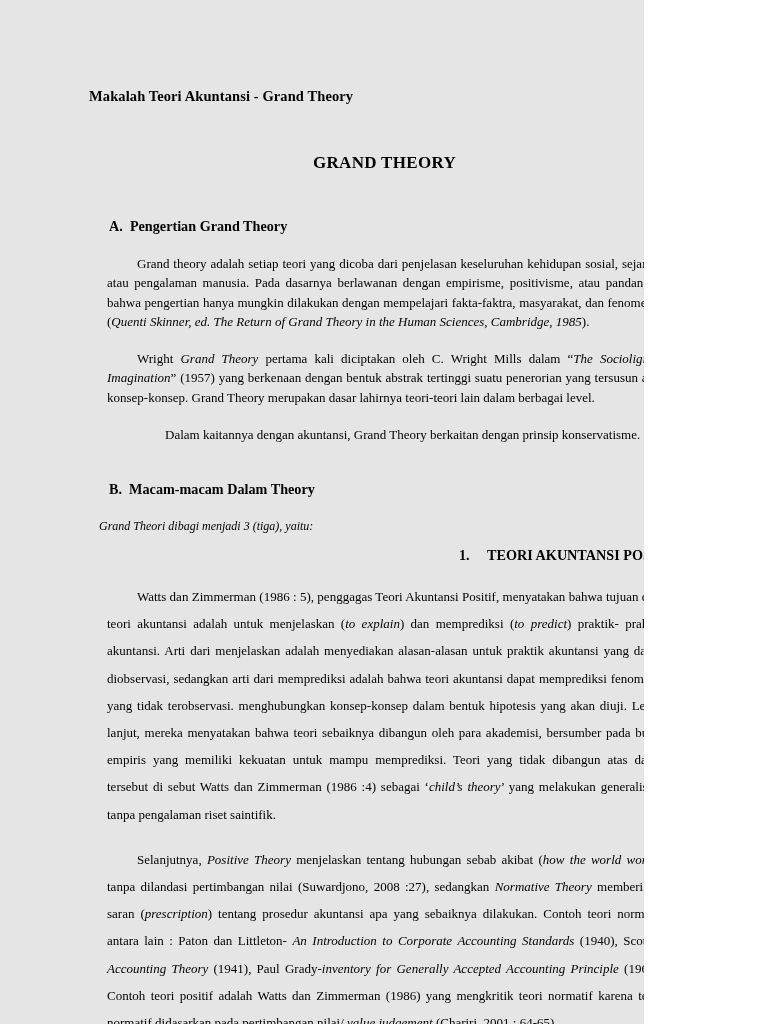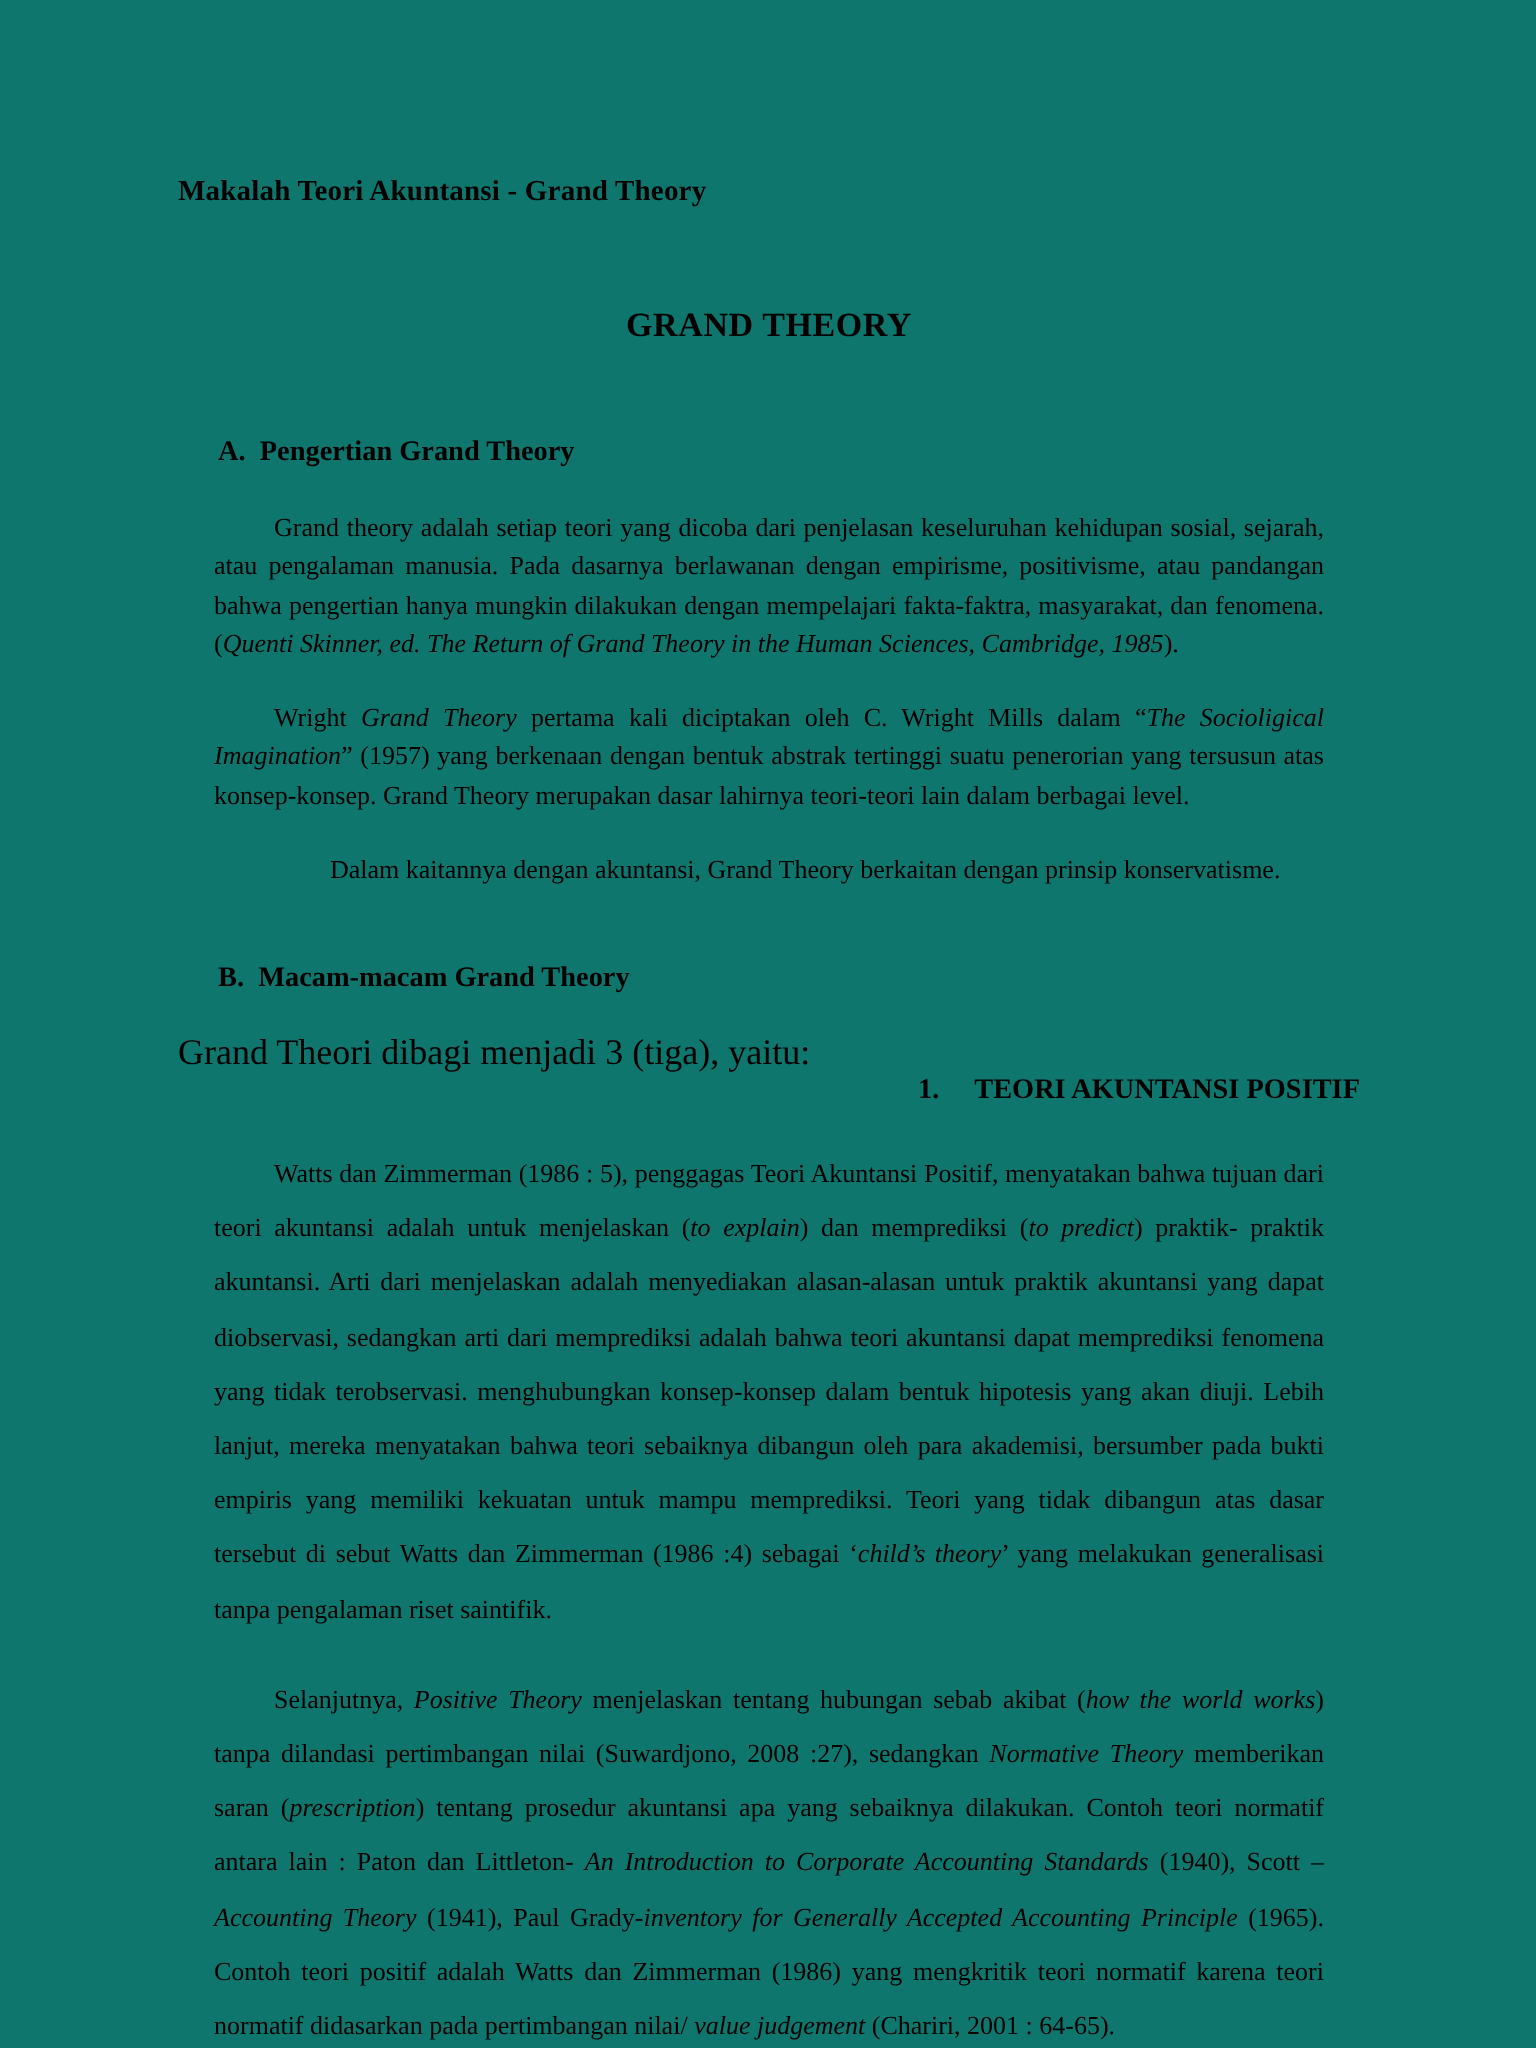--- a/index.html
+++ b/index.html
@@ -7,23 +7,23 @@
     margin: 0;
     padding: 0;
     background: #ffffff;
   }
   body {
     font-family: "Liberation Serif", "DejaVu Serif", serif;
     color: #000000;
   }
   .page {
     position: relative;
-    width: 768px;
+    width: 644px;
     height: 1024px;
-    background: #0f766e;
+    background: #e5e5e5;
     overflow: hidden;
     box-sizing: border-box;
   }
   .content {
     position: absolute;
     left: 89px;
     top: 0;
     width: 591px;
   }
 
@@ -77,24 +77,25 @@
     line-height: 19.3px;
     hyphens: none;
   }
   p.body.tight { line-height: 19.3px; }
   p.body.loose { line-height: 27.2px; }
 
   .ind-1 { text-indent: 30px; }
   .ind-2 { text-indent: 58px; }
 
   .plain-line {
-    font-size: 18px;
-    margin: 0;
+    font-size: 12px;
+    margin: 10px;
     line-height: 19.3px;
     text-indent: 0;
+    font-style: italic;
   }
 
   i, .it { font-style: italic; }
 </style>
 </head>
 <body>
 
 <div class="page">
   <div class="content">
 
@@ -103,21 +104,21 @@
     <h2 class="main-heading">GRAND THEORY</h2>
 
     <div class="section-head section-a">A.  Pengertian Grand Theory</div>
 
     <p class="body tight ind-1"><span>Grand theory adalah setiap teori yang dicoba dari penjelasan keseluruhan kehidupan sosial, sejarah, atau pengalaman manusia. Pada dasarnya berlawanan dengan empirisme, positivisme, atau pandangan bahwa pengertian hanya mungkin dilakukan dengan mempelajari fakta-faktra, masyarakat, dan fenomena. (</span><i>Quenti Skinner, ed. The Return of Grand Theory in the Human Sciences, Cambridge, 1985</i><span>).</span></p>
 
     <p class="body tight ind-1"><span>Wright </span><i>Grand Theory</i><span> pertama kali diciptakan oleh C. Wright Mills dalam “</span><i>The Socioligical Imagination</i><span>” (1957) yang berkenaan dengan bentuk abstrak tertinggi suatu penerorian yang tersusun atas konsep-konsep. Grand Theory merupakan dasar lahirnya teori-teori lain dalam berbagai level.</span></p>
 
     <p class="body tight ind-2">Dalam kaitannya dengan akuntansi, Grand Theory berkaitan dengan prinsip konservatisme.</p>
 
-    <div class="section-head section-b">B.  Macam-macam Grand Theory</div>
+    <div class="section-head section-b">B.  Macam-macam Dalam Theory</div>
 
     <div class="plain-line">Grand Theori dibagi menjadi 3 (tiga), yaitu:</div>
 
     <div class="sub-head">1.     TEORI AKUNTANSI POSITIF</div>
 
     <p class="body loose ind-1"><span>Watts dan Zimmerman (1986 : 5), penggagas Teori Akuntansi Positif,  menyatakan bahwa tujuan dari teori akuntansi adalah untuk menjelaskan (</span><i>to explain</i><span>) dan memprediksi (</span><i>to predict</i><span>) praktik- praktik akuntansi. Arti dari menjelaskan adalah menyediakan alasan-alasan untuk praktik akuntansi yang dapat diobservasi, sedangkan arti dari memprediksi adalah bahwa teori akuntansi dapat memprediksi fenomena yang tidak terobservasi. menghubungkan konsep-konsep dalam bentuk hipotesis yang akan diuji. Lebih lanjut, mereka menyatakan bahwa teori sebaiknya dibangun oleh para akademisi, bersumber pada bukti empiris yang memiliki kekuatan untuk mampu memprediksi. Teori yang tidak dibangun atas dasar tersebut di sebut Watts dan Zimmerman (1986 :4) sebagai ‘</span><i>child’s theory</i><span>’ yang melakukan generalisasi tanpa pengalaman riset saintifik.</span></p>
 
     <p class="body loose ind-1"><span>Selanjutnya, </span><i>Positive Theory</i><span> menjelaskan tentang hubungan sebab akibat (</span><i>how the world works</i><span>) tanpa dilandasi pertimbangan nilai (Suwardjono, 2008 :27), sedangkan </span><i>Normative Theory</i><span> memberikan saran (</span><i>prescription</i><span>) tentang prosedur akuntansi apa yang sebaiknya dilakukan. Contoh teori normatif antara lain : Paton dan Littleton- </span><i>An Introduction to Corporate Accounting Standards</i><span> (1940), Scott – </span><i>Accounting Theory</i><span> (1941), Paul Grady-</span><i>inventory for Generally Accepted Accounting Principle</i><span> (1965). Contoh teori positif adalah Watts dan Zimmerman (1986) yang mengkritik teori normatif karena teori normatif didasarkan pada pertimbangan nilai/ </span><i>value judgement</i><span> (Chariri, 2001 : 64-65).</span></p>
 
 

